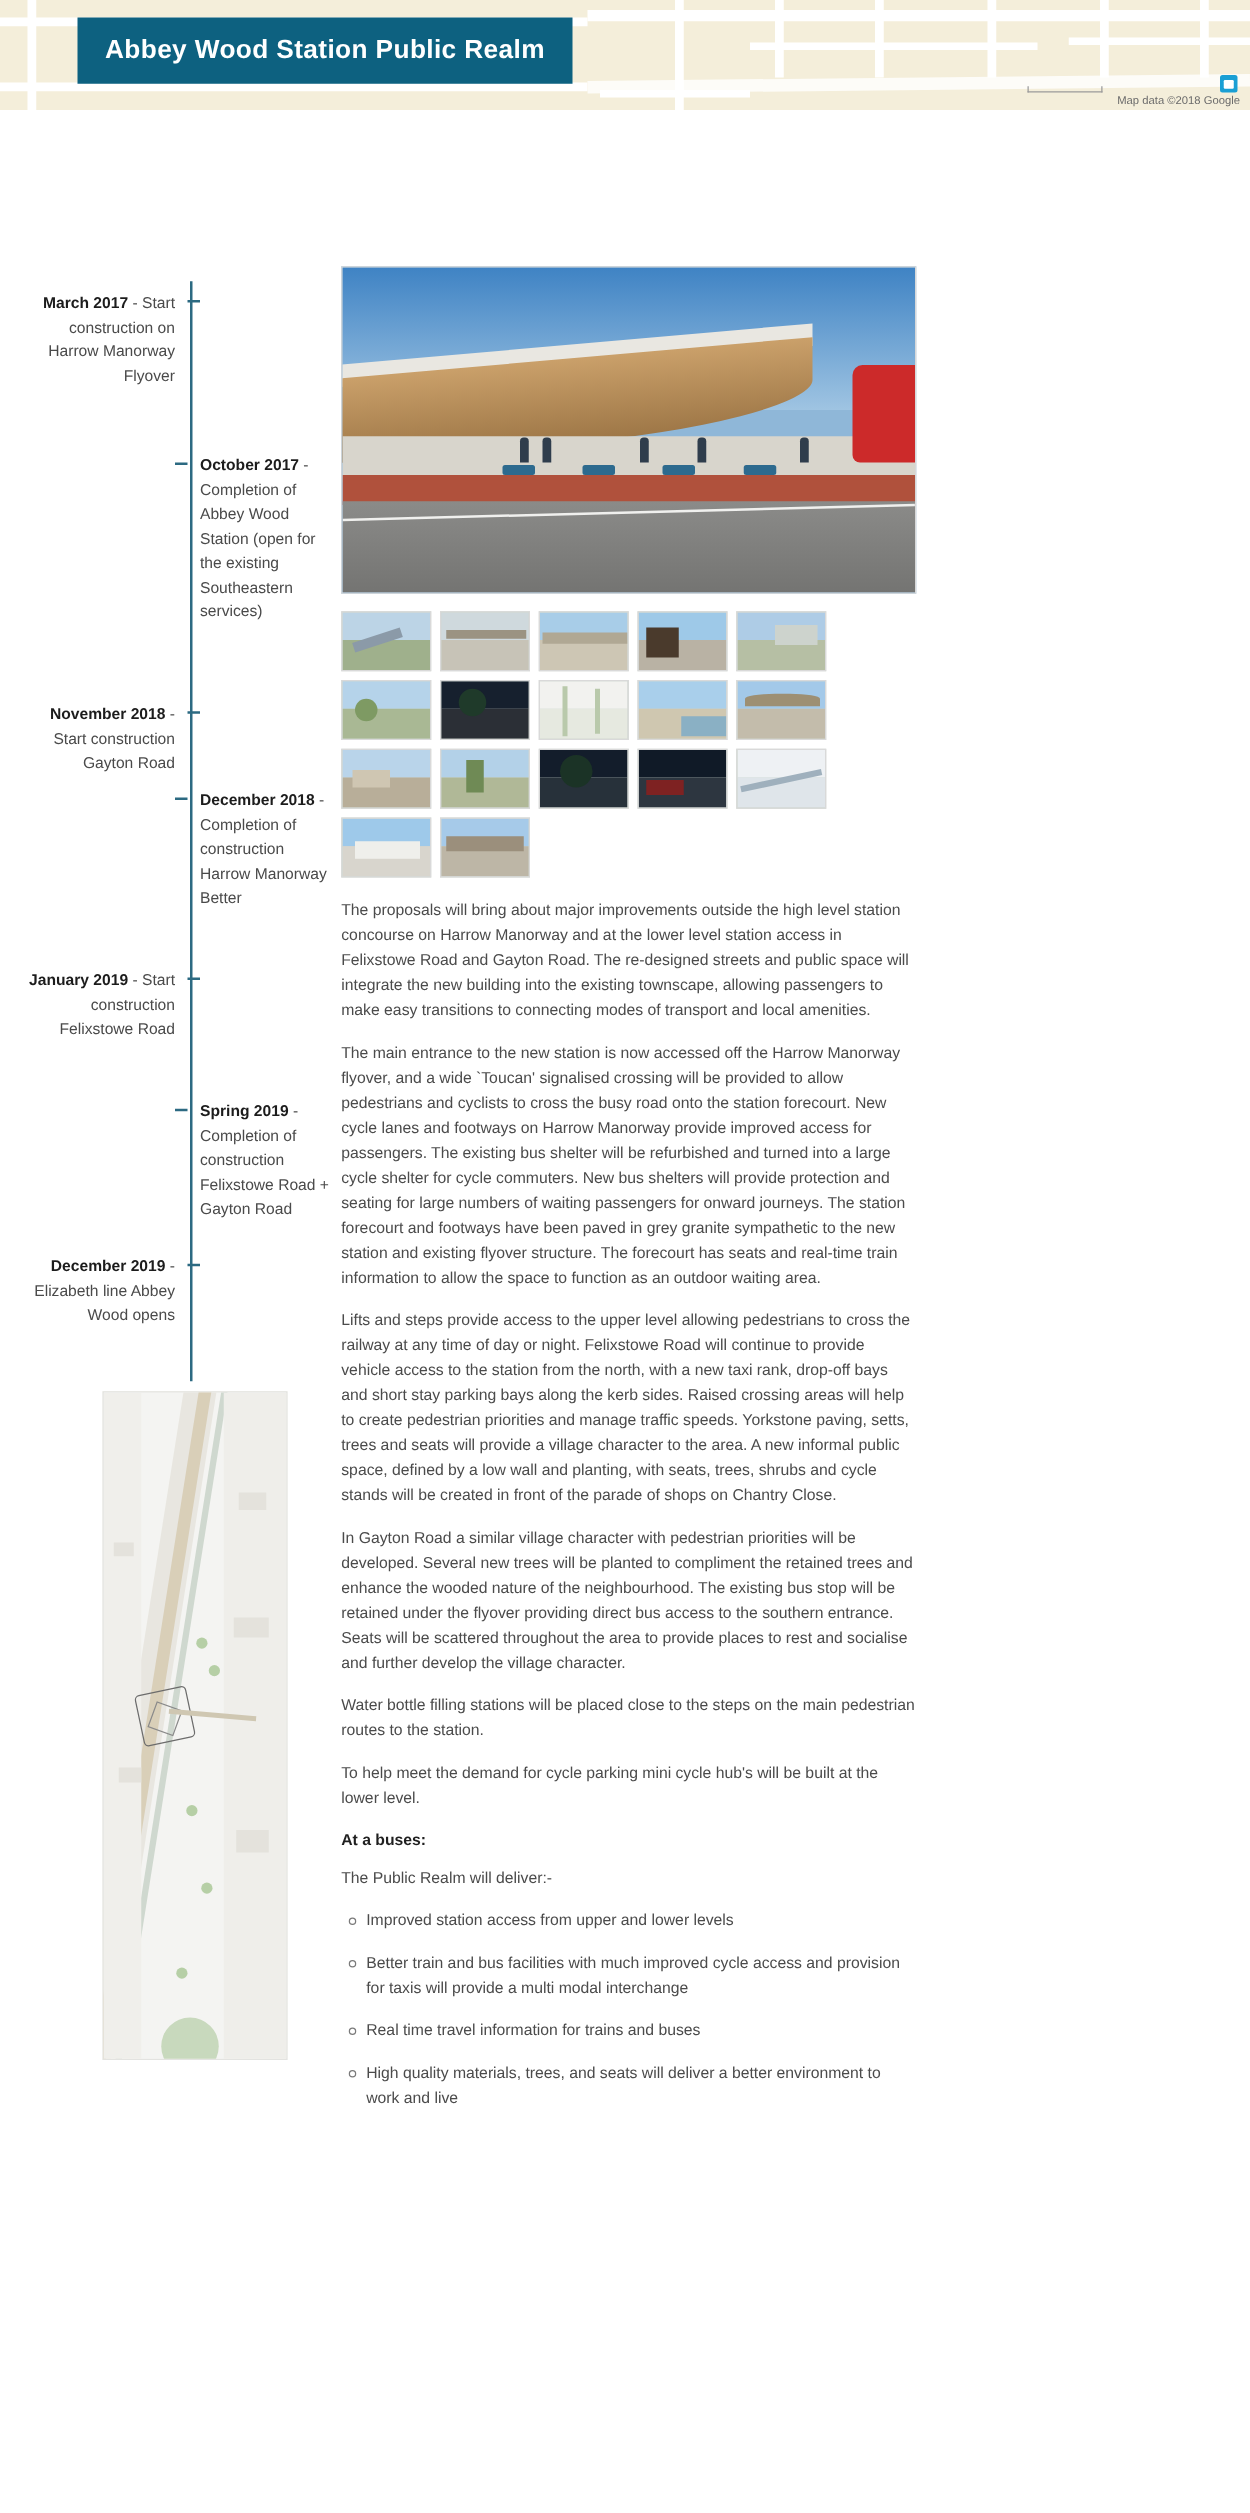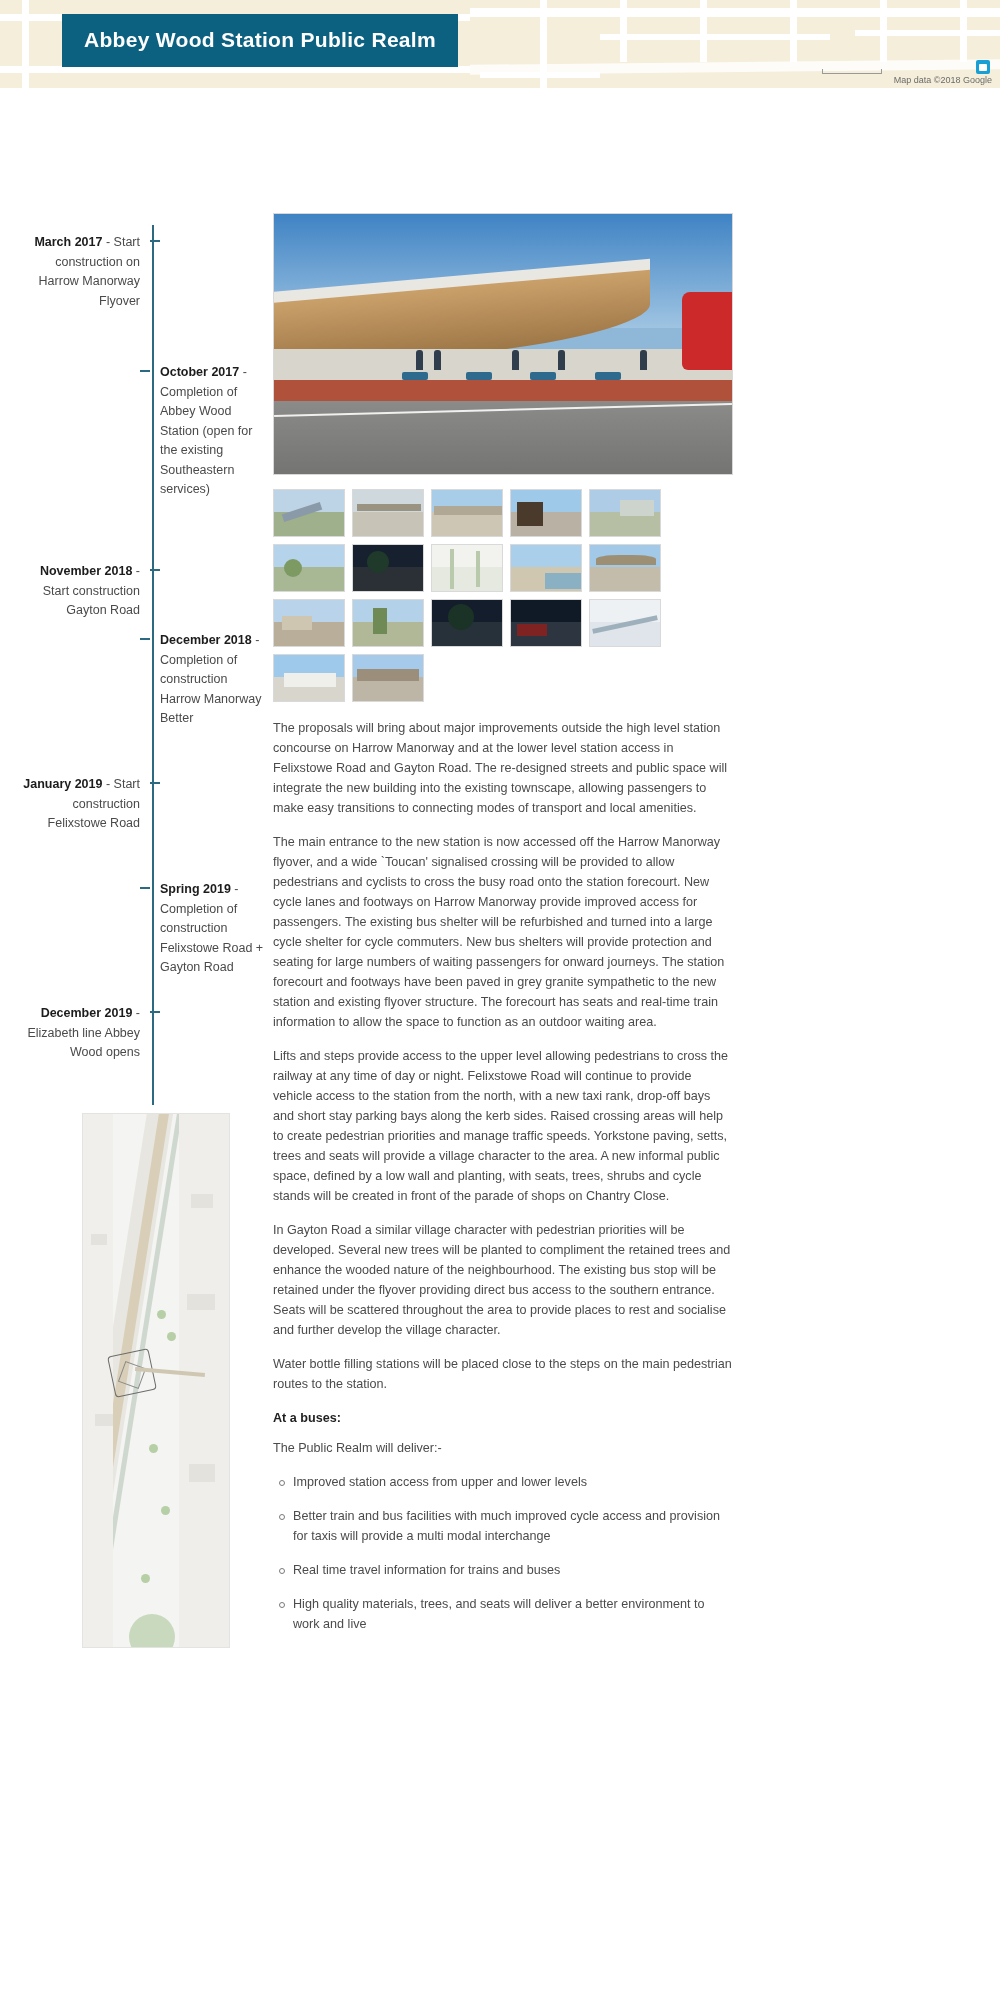--- a/index.html
+++ b/index.html
@@ -458,20 +458,21 @@
           <div class="t-obj" style="left:4px;top:14px;width:62px;height:12px;background:#9b8f7c"></div>
         </div>
     </div>
 
     <div class="body-text">
       <p>The proposals will bring about major improvements outside the high level station concourse on Harrow Manorway and at the lower level station access in Felixstowe Road and Gayton Road. The re-designed streets and public space will integrate the new building into the existing townscape, allowing passengers to make easy transitions to connecting modes of transport and local amenities.</p>
       <p>The main entrance to the new station is now accessed off the Harrow Manorway flyover, and a wide `Toucan' signalised crossing will be provided to allow pedestrians and cyclists to cross the busy road onto the station forecourt. New cycle lanes and footways on Harrow Manorway provide improved access for passengers. The existing bus shelter will be refurbished and turned into a large cycle shelter for cycle commuters. New bus shelters will provide protection and seating for large numbers of waiting passengers for onward journeys. The station forecourt and footways have been paved in grey granite sympathetic to the new station and existing flyover structure. The forecourt has seats and real-time train information to allow the space to function as an outdoor waiting area.</p>
       <p>Lifts and steps provide access to the upper level allowing pedestrians to cross the railway at any time of day or night. Felixstowe Road will continue to provide vehicle access to the station from the north, with a new taxi rank, drop-off bays and short stay parking bays along the kerb sides. Raised crossing areas will help to create pedestrian priorities and manage traffic speeds. Yorkstone paving, setts, trees and seats will provide a village character to the area. A new informal public space, defined by a low wall and planting, with seats, trees, shrubs and cycle stands will be created in front of the parade of shops on Chantry Close.</p>
       <p>In Gayton Road a similar village character with pedestrian priorities will be developed. Several new trees will be planted to compliment the retained trees and enhance the wooded nature of the neighbourhood. The existing bus stop will be retained under the flyover providing direct bus access to the southern entrance. Seats will be scattered throughout the area to provide places to rest and socialise and further develop the village character.</p>
       <p>Water bottle filling stations will be placed close to the steps on the main pedestrian routes to the station.</p>
+      <p>To help meet the demand for cycle parking mini cycle hub's will be built at the lower level.</p>
       <p class="glance">At a buses:</p>
       <p>The Public Realm will deliver:-</p>
       <ul class="bullets">
         <li>Improved station access from upper and lower levels</li>
         <li>Better train and bus facilities with much improved cycle access and provision for taxis will provide a multi modal interchange</li>
         <li>Real time travel information for trains and buses</li>
         <li>High quality materials, trees, and seats will deliver a better environment to work and live</li>
       </ul>
     </div>
   </div>

